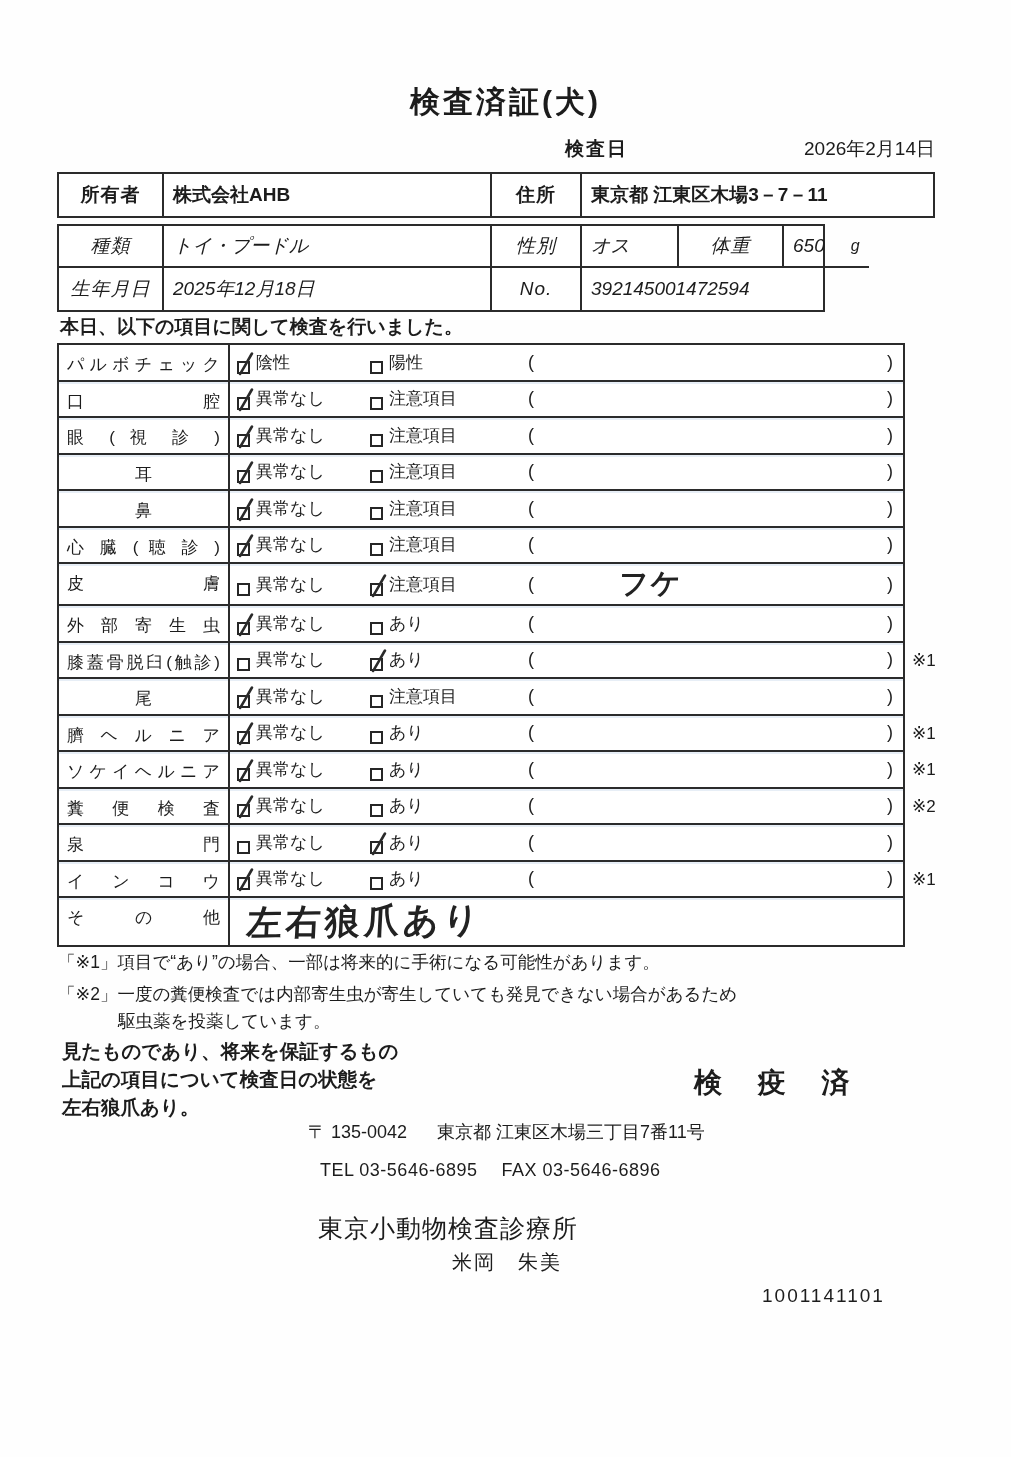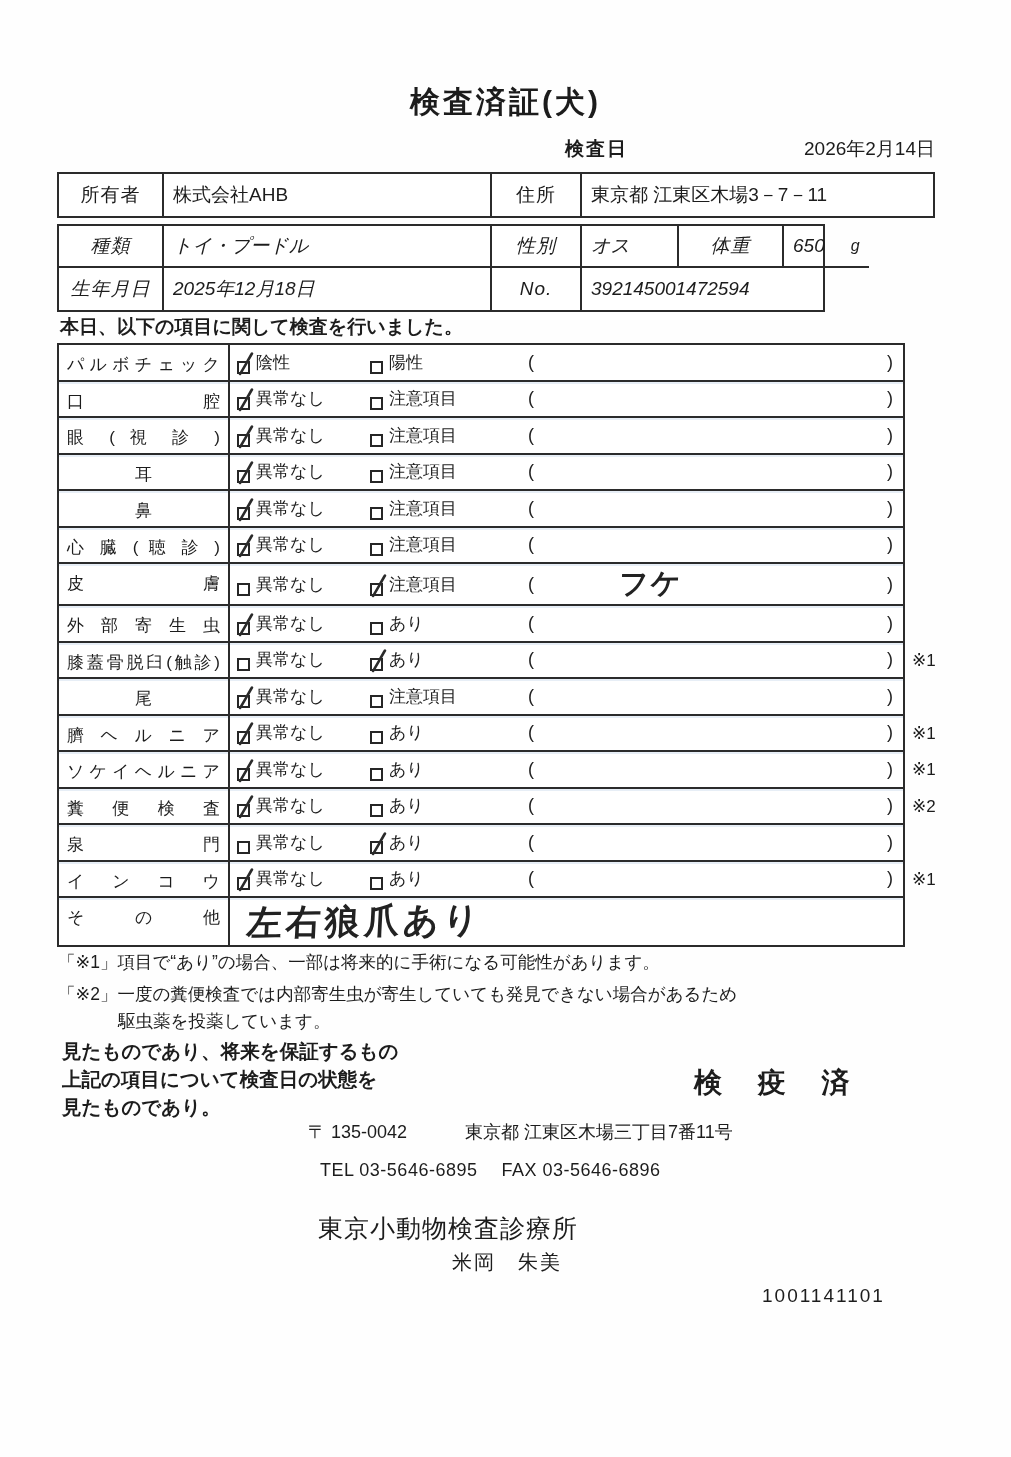--- a/index.html
+++ b/index.html
@@ -35,21 +35,21 @@
     box-sizing:border-box;
     border-right:2px solid #2b2b2b;
     border-bottom:2px solid #2b2b2b;
     display:flex;align-items:center;
     padding:0 9px;
     white-space:nowrap;
   }
   .htable .cell.lab{justify-content:center;letter-spacing:1px;}
   .htable .cell.last{border-right:none;}
   .htable .cell.botrow{border-bottom:none;}
-  .owner-table{left:57px;top:172px;width:878px;height:46px;grid-template-columns:105px 328px 90px 1fr;}
+  .owner-table{left:57px;top:172px;width:878px;height:46px;grid-template-columns:105px 328px 90px 1fr;font-weight:bold;}
   .pet-table{left:57px;top:224px;width:768px;height:88px;grid-template-columns:105px 328px 90px 97px 105px 1fr;grid-template-rows:1fr 1fr;font-style:italic;}
   .cell.weight-val{justify-content:flex-end;gap:12px;}
   .weight-unit{font-size:16px;margin-left:14px;}
 
   .intro{left:60px;top:314px;font-size:19px;font-weight:600;}
 
   
   .chk-table{
     left:57px;top:343px;width:848px;height:604px;
     border:2px solid #2b2b2b;
@@ -119,21 +119,21 @@
   
   .footnote{left:58px;font-size:17.5px;white-space:nowrap;}
   .fn1{top:950px;}
   .fn2{top:982px;}
   .fn3{top:1009px;left:118px;}
   .disclaimer{left:62px;top:1037px;font-size:19.5px;font-weight:700;line-height:28px;}
   .stamp{
     left:694px;top:1064px;
     font-size:28px;font-weight:600;letter-spacing:14px;white-space:nowrap;
   }
-  .postal-line{left:308px;top:1120px;font-size:18px;display:flex;gap:58px;white-space:nowrap;}
+  .postal-line{left:308px;top:1120px;font-size:18px;display:flex;gap:30px;white-space:nowrap;}
   .tel-line{left:320px;top:1160px;font-size:18px;display:flex;gap:24px;white-space:nowrap;letter-spacing:0.5px;}
   .clinic-name{left:318px;top:1212px;font-size:25px;letter-spacing:1px;}
   .vet-name{left:452px;top:1249px;font-size:20px;letter-spacing:2px;}
   .doc-number{left:762px;top:1285px;font-size:19px;letter-spacing:2px;}
 </style>
 </head>
 <body>
 
 <div class="page">
 
@@ -511,21 +511,21 @@
       </div>
     </div>
 
   <div class="abs footnote fn1">「※1」項目で“あり”の場合、一部は将来的に手術になる可能性があります。</div>
   <div class="abs footnote fn2">「※2」一度の糞便検査では内部寄生虫が寄生していても発見できない場合があるため</div>
   <div class="abs footnote fn3">駆虫薬を投薬しています。</div>
 
   <div class="abs disclaimer">
     <div>見たものであり、将来を保証するもの</div>
     <div>上記の項目について検査日の状態を</div>
-    <div>見たものであり。</div>
+    <div>左右狼爪あり。</div>
   </div>
 
   <div class="abs stamp">検 疫 済</div>
 
   <div class="abs postal-line">
     <span>〒 135-0042</span>
     <span>東京都 江東区木場三丁目7番11号</span>
   </div>
 
   <div class="abs tel-line">

